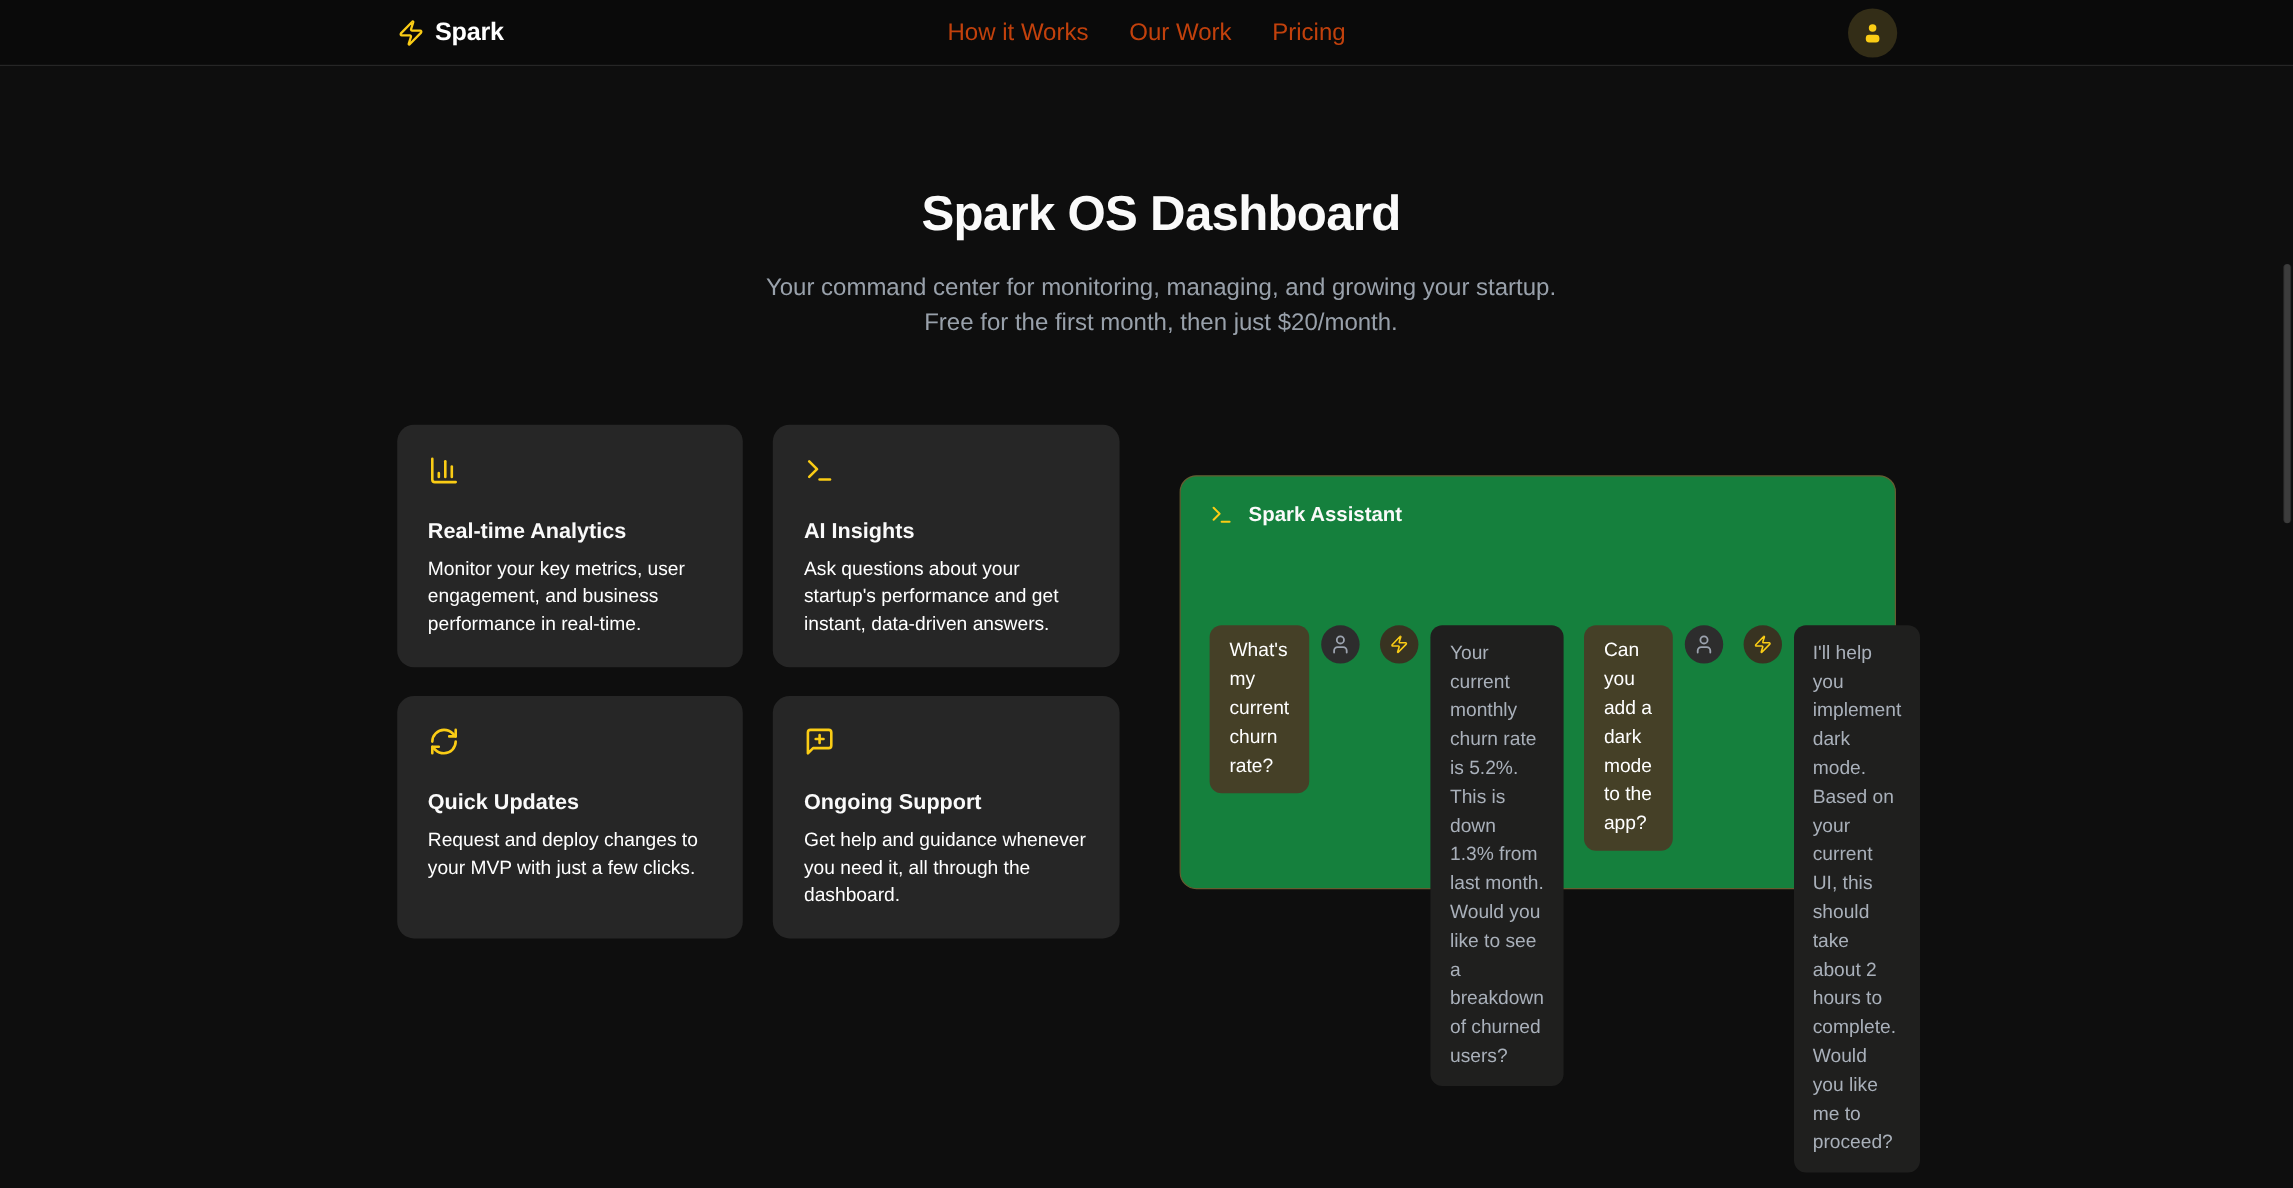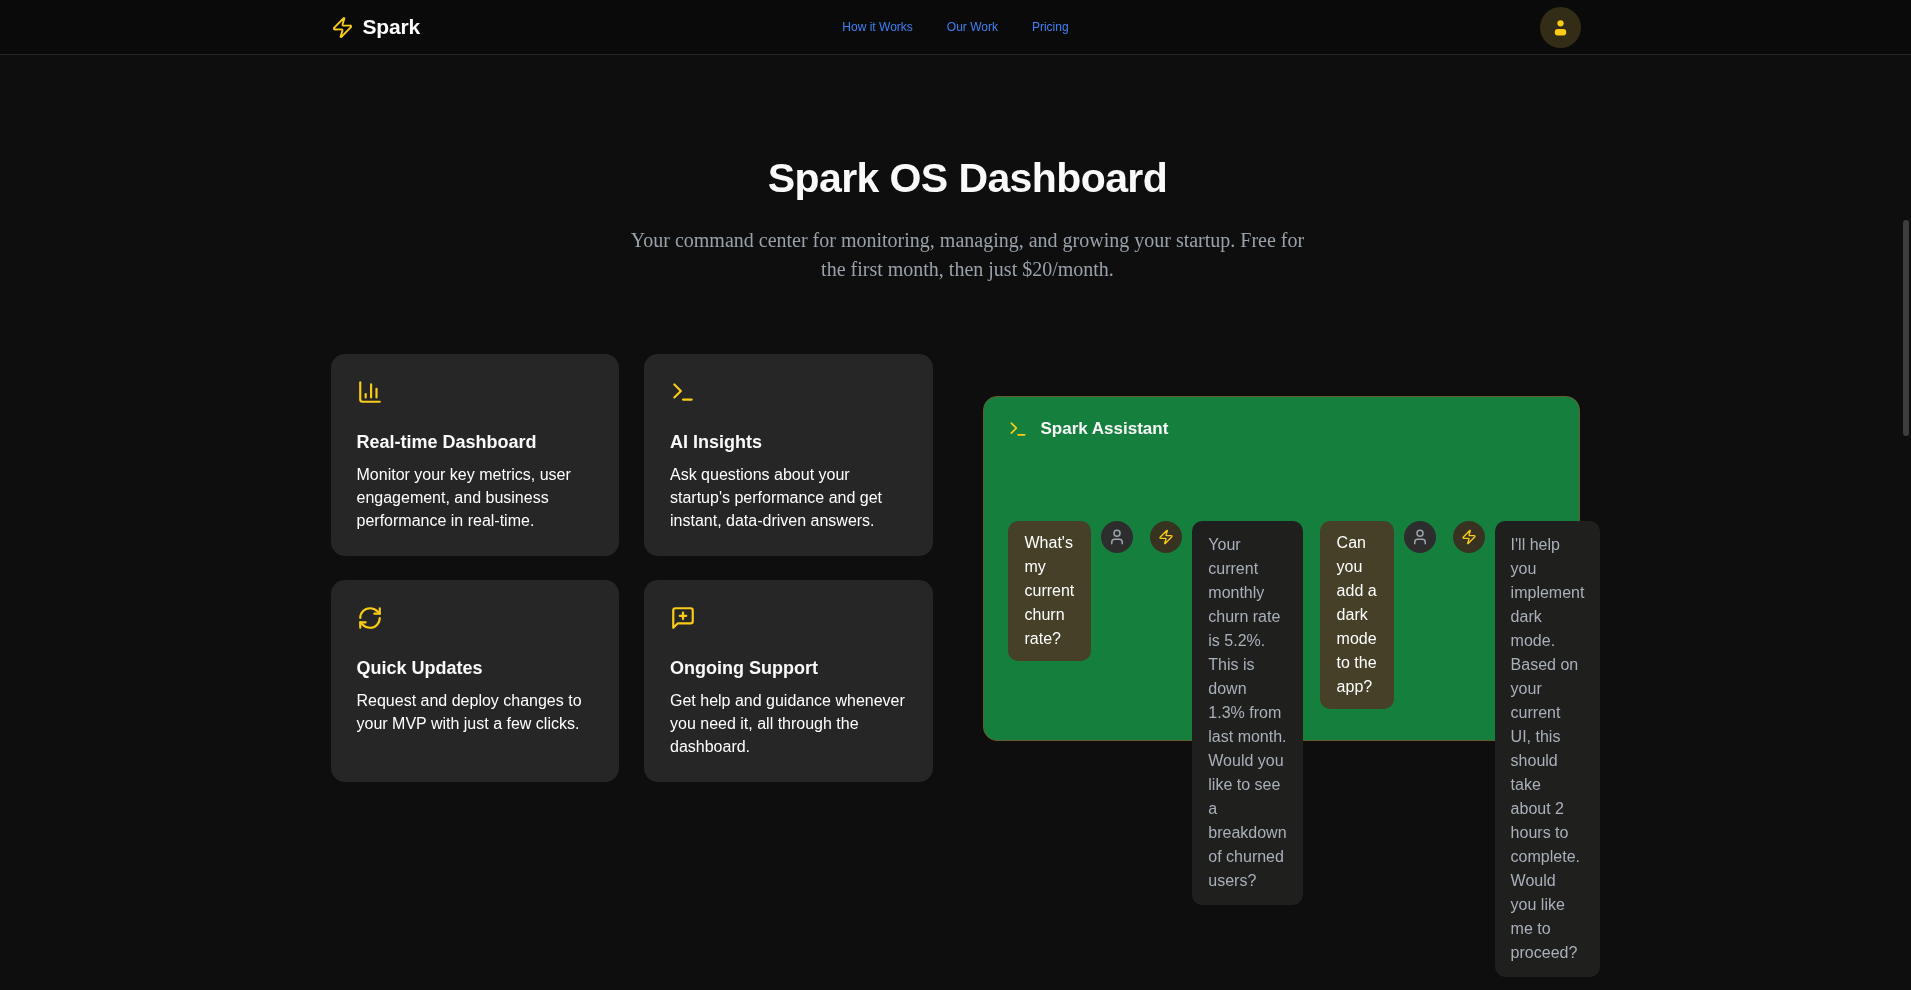--- a/index.html
+++ b/index.html
@@ -23,37 +23,37 @@
     height: 100%;
     display: flex; align-items: center; justify-content: space-between;
   }
   .logo { display: flex; align-items: center; gap: 9px; cursor: pointer; }
   .logo svg { width: 23px; height: 23px; color: #facc15; }
   .logo-text { font-size: 21px; font-weight: 700; color: #ffffff; letter-spacing: -0.2px; }
   .nav-links {
     position: absolute; left: 50%; transform: translateX(-50%);
     display: flex; gap: 34px;
   }
-  .nav-link { font-size: 12px; color: #3b82f6; cursor: pointer; }
+  .nav-link { font-size: 20px; color: #c2410c; cursor: pointer; }
   .avatar-btn {
     width: 41px; height: 41px; border-radius: 50%;
     background: #332d17; border: none; cursor: pointer;
     display: flex; align-items: center; justify-content: center;
   }
   .avatar-btn svg { width: 21px; height: 21px; color: #facc15; }
 
   
   .hero { padding-top: 101px; text-align: center; margin-left: 24px; }
   .hero h1 {
     font-size: 41px; font-weight: 800; letter-spacing: -0.6px; color: #fafafa;
     line-height: 1.1;
   }
   .hero .subtitle {
     margin: 25px auto 0; max-width: 676px;
-    font-size: 20px; line-height: 29px; color: #99a1ab; font-family: Liberation Serif, serif;
+    font-size: 20px; line-height: 29px; color: #99a1ab;
   }
 
   
   .main-row {
     margin-top: 70px;
     display: flex; align-items: center; gap: 50px;
   }
   .features-grid {
     width: 602px; flex: none;
     display: grid; grid-template-columns: 1fr 1fr; gap: 24px 25px;
@@ -150,21 +150,21 @@
   <div class="features-grid">
 
     <div class="card">
       <svg class="card-icon" viewBox="0 0 24 24" fill="none" stroke="currentColor" stroke-width="2" stroke-linecap="round" stroke-linejoin="round">
           <path d="M3 3v18h18" opacity="0"></path>
           <path d="M3 3v16a2 2 0 0 0 2 2h16"></path>
           <path d="M18 17V9"></path>
           <path d="M13 17V5"></path>
           <path d="M8 17v-3"></path>
         </svg>
-      <h3>Real-time Dashboard</h3>
+      <h3>Real-time Analytics</h3>
       <p>Monitor your key metrics, user engagement, and business performance in real-time.</p>
     </div>
 
     <div class="card">
       <svg class="card-icon" viewBox="0 0 24 24" fill="none" stroke="currentColor" stroke-width="2" stroke-linecap="round" stroke-linejoin="round">
           <polyline points="4 17 10 11 4 5"></polyline>
           <line x1="12" x2="20" y1="19" y2="19"></line>
         </svg>
       <h3>AI Insights</h3>
       <p>Ask questions about your startup's performance and get instant, data-driven answers.</p>

